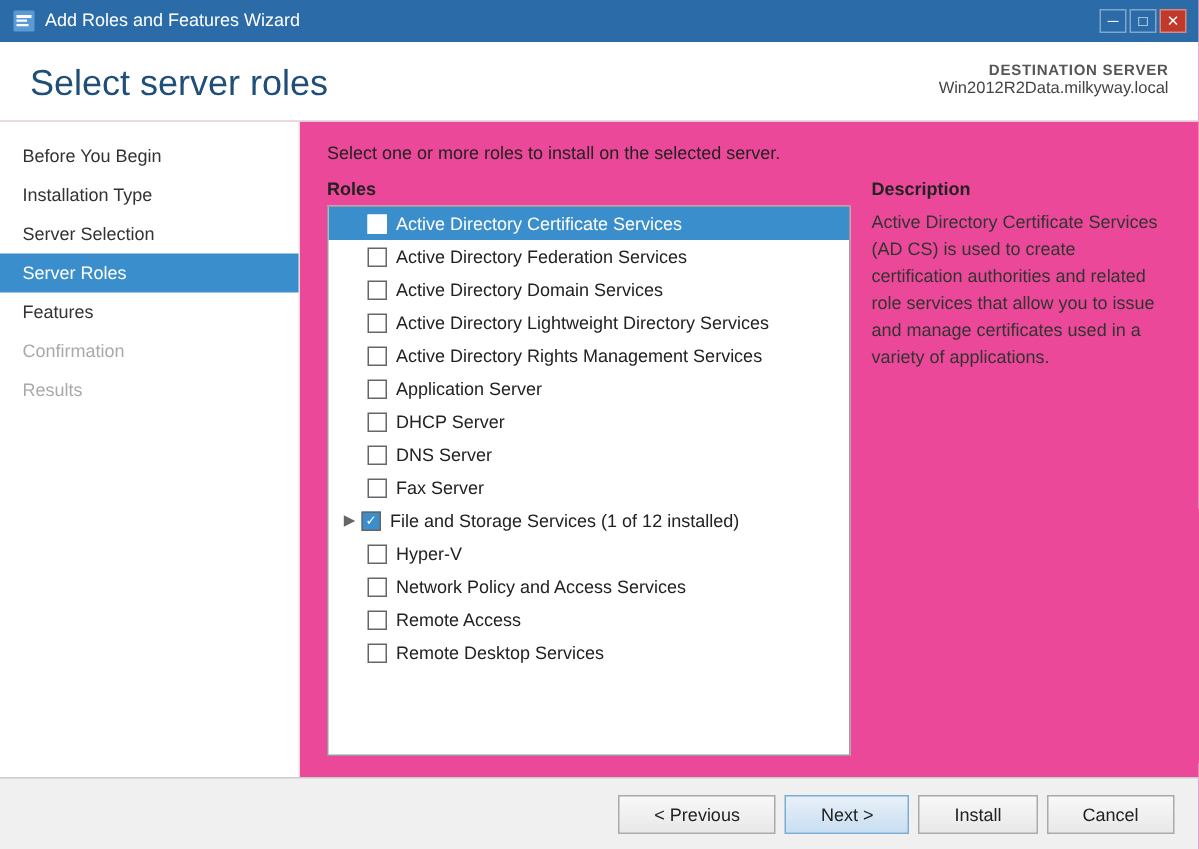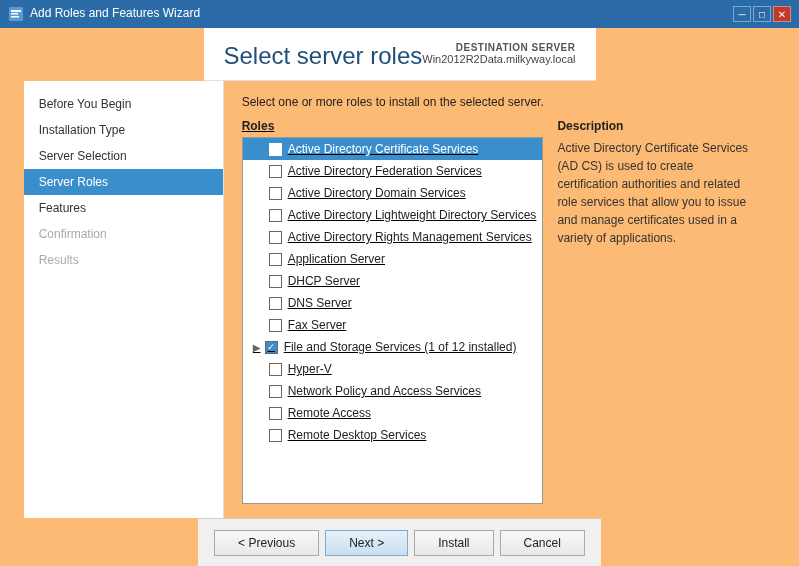--- a/index.html
+++ b/index.html
@@ -37,25 +37,24 @@
       align-items: center;
       justify-content: center;
       cursor: pointer;
     }
     .title-bar-btn.close {
       background: #c0392b;
     }
 
     
     .window {
-      background: #fdba74;
+      background: #ec4899;
       height: 538px;
       display: flex;
       flex-direction: column;
-      align-items: center;
     }
 
     
     .header {
       background: white;
       padding: 14px 20px 10px 20px;
       border-bottom: 1px solid #e0e0e0;
       display: flex;
       justify-content: space-between;
       align-items: flex-start;
@@ -124,21 +123,20 @@
       display: flex;
       flex: 1;
       gap: 14px;
     }
 
     
     .roles-panel {
       flex: 1;
       display: flex;
       flex-direction: column;
-      text-decoration: underline;
     }
     .roles-header {
       font-size: 12px;
       font-weight: 600;
       margin-bottom: 4px;
       color: #222;
     }
     .roles-list-container {
       border: 1px solid #999;
       flex: 1;

